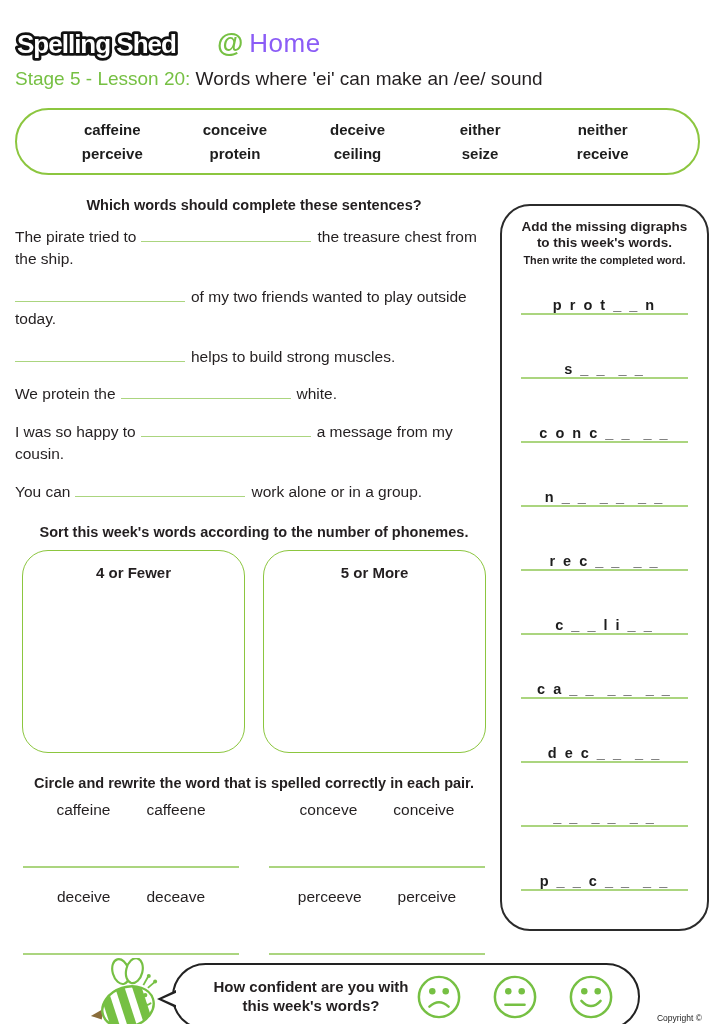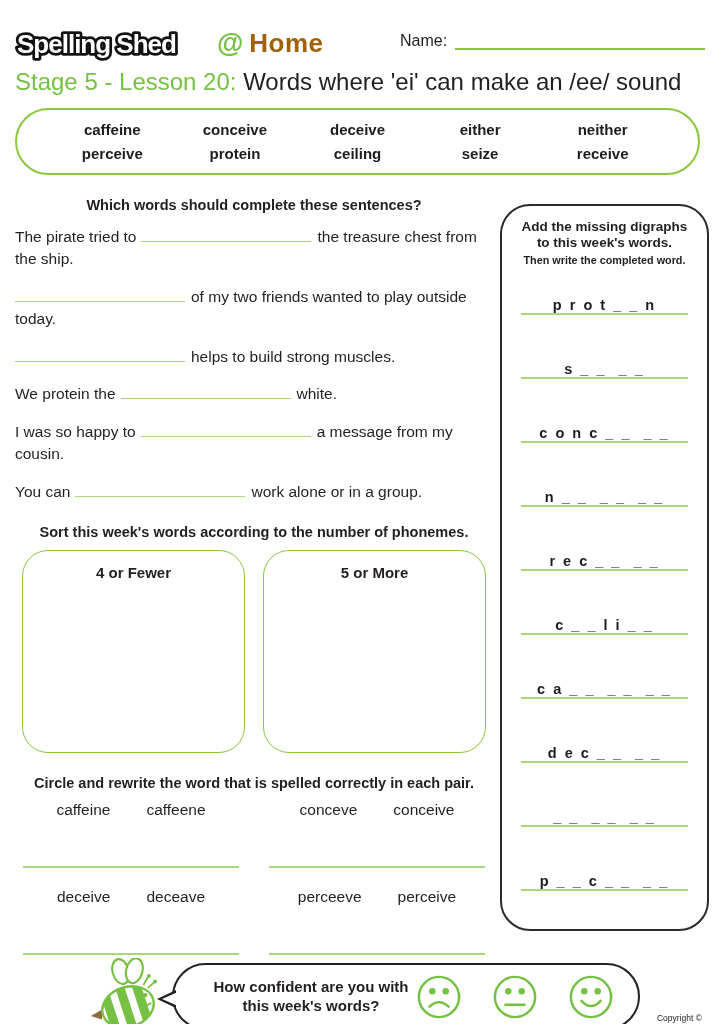--- a/index.html
+++ b/index.html
@@ -8,27 +8,27 @@
     position:relative; width:713px; height:1024px; margin:16px auto;
     background:#ffffff; overflow:hidden;
     font-family:"Liberation Sans", sans-serif; color:#231f20;
   }
 
   
   .header { position:absolute; top:8px; left:15px; right:8px; height:40px; }
   .logo { position:absolute; left:0; top:0; display:flex; align-items:center; gap:6px; }
   .logo svg { display:block; }
   .logo-at { color:#76c043; font-size:27px; font-weight:800; }
-  .logo-home { color:#a16207; font-size:26px; font-weight:700; letter-spacing:0.5px; }
+  .logo-home { color:#8b5cf6; font-size:26px; font-weight:400; letter-spacing:0.5px; }
   .name-row { position:absolute; left:385px; right:0; top:8px; display:flex; align-items:flex-end; }
   .name-label { font-size:16px; color:#231f20; }
   .name-line { flex:1; margin-left:8px; border-bottom:2px solid #8cc63f; height:18px; }
 
   
-  .title { position:absolute; top:52px; left:15px; width:696px; font-size:24px; white-space:nowrap; }
+  .title { position:absolute; top:52px; left:15px; width:696px; font-size:19px; white-space:nowrap; }
   .title .stage { color:#76c043; }
   .title .topic { color:#231f20; }
 
   
   .wordbank {
     position:absolute; top:92px; left:15px; width:685px; height:67px;
     border:2px solid #8cc63f; border-radius:34px;
     display:grid; grid-template-columns:repeat(5,1fr); align-content:center;
     row-gap:7px; padding:2px 34px;
   }
@@ -95,24 +95,20 @@
 
 <div class="page">
 
   <div class="header">
     <div class="logo">
       <svg width="196" height="38" viewBox="0 0 196 38">
         <text x="2" y="29" font-family="Liberation Sans, sans-serif" font-size="26" font-weight="800" letter-spacing="-1" fill="#ffffff" stroke="#111111" stroke-width="5.5" stroke-linejoin="round" paint-order="stroke">Spelling Shed</text>
       </svg>
       <span class="logo-at">@</span>
       <span class="logo-home">Home</span>
-    </div>
-    <div class="name-row">
-      <span class="name-label">Name:</span>
-      <span class="name-line"></span>
     </div>
   </div>
 
   <div class="title">
     <span class="stage">Stage 5 - Lesson 20:</span><span class="topic"> Words where 'ei' can make an /ee/ sound</span>
   </div>
 
   <div class="wordbank">
     <span>caffeine</span>
     <span>conceive</span>

